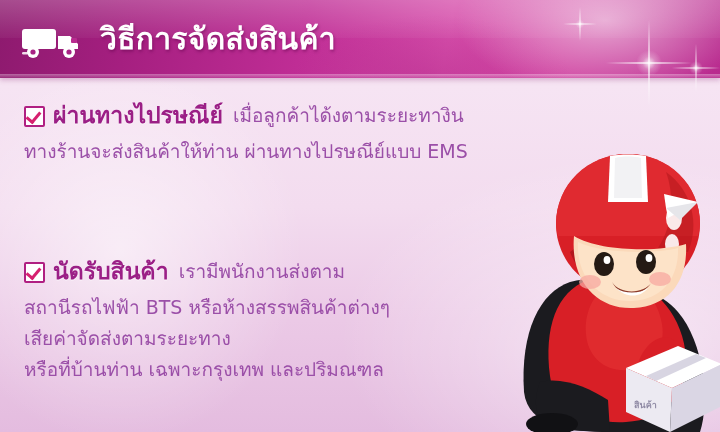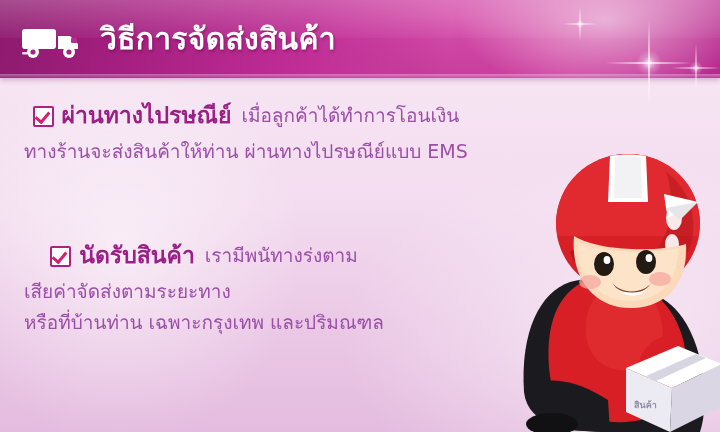--- a/index.html
+++ b/index.html
@@ -84,27 +84,26 @@
     letter-spacing: 0.3px;
     text-shadow: 1px 2px 3px rgba(90,0,70,0.45);
     white-space: nowrap;
   }
   
   .block {
     position: absolute;
     left: 24px;
   }
   .block-1 { top: 100px; }
-  .block-2 { top: 240px; }
+  .block-2 { top: 256px; }
   .row {
     display: flex;
     align-items: flex-start;
     margin-bottom: 6px;
     white-space: nowrap;
-    justify-content: center;
   }
   .checkbox {
     width: 17px; height: 17px;
     flex: 0 0 17px;
     margin-top: 6px;
     margin-right: 8px;
     border: 2px solid #b01f82;
     border-radius: 2px;
     background: #ffffff;
     position: relative;
@@ -191,31 +190,32 @@
       </svg>
     </div>
 
     <div class="header-title">วิธีการจัดส่งสินค้า</div>
   </div>
 
   <div class="block block-1">
     <div class="row">
       <div class="checkbox"></div>
       <div class="head-text">ผ่านทางไปรษณีย์</div>
-      <div class="detail-text">เมื่อลูกค้าได้ทำการโอนเงิน</div>
+      <div class="detail-text">เมื่อลูกค้าได้งตามระยะทางิน</div>
     </div>
     <div class="sub-line">ทางร้านจะส่งสินค้าให้ท่าน ผ่านทางไปรษณีย์แบบ EMS</div>
   </div>
 
   <div class="block block-2">
     <div class="row">
       <div class="checkbox"></div>
       <div class="head-text">นัดรับสินค้า</div>
-      <div class="detail-text">เรามีพนัทางร่งตาม</div>
-    </div>
+      <div class="detail-text">เรามีพนักงานส่งตาม</div>
+    </div>
+    <div class="sub-line">สถานีรถไฟฟ้า BTS หรือห้างสรรพสินค้าต่างๆ</div>
     <div class="sub-line">เสียค่าจัดส่งตามระยะทาง</div>
     <div class="sub-line">หรือที่บ้านท่าน เฉพาะกรุงเทพ และปริมณฑล</div>
   </div>
 
   <div class="mascot">
     <svg viewBox="0 0 300 300" width="300" height="300">
 
       <path d="M150 150 C120 160 100 200 104 260 C108 295 150 300 190 300 L280 300 C290 270 284 210 258 180 C236 155 190 140 150 150 Z" fill="#1b1b1f"></path>
 
       <path d="M168 148 C136 160 124 196 130 244 C134 278 170 292 206 290 C244 288 268 262 266 226 C264 186 236 152 200 144 Z" fill="#d81f26"></path>

